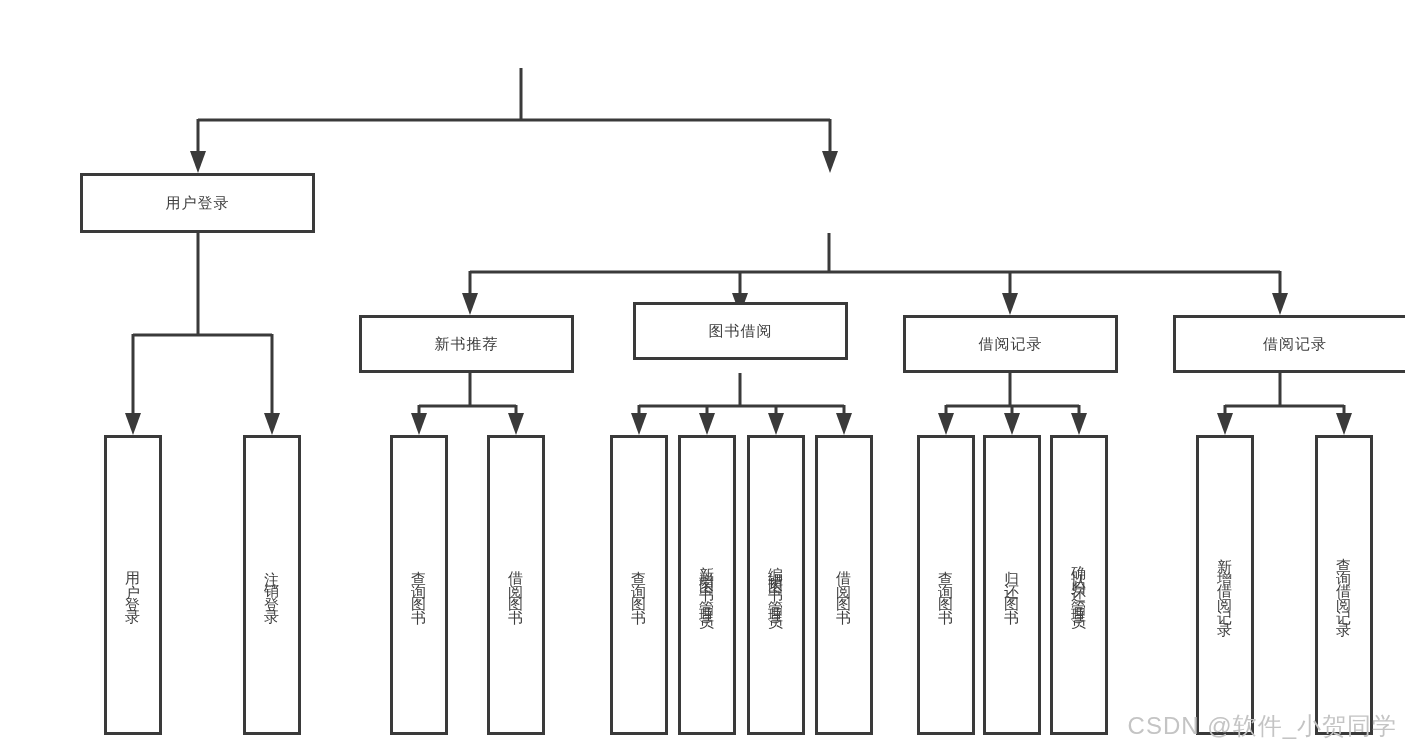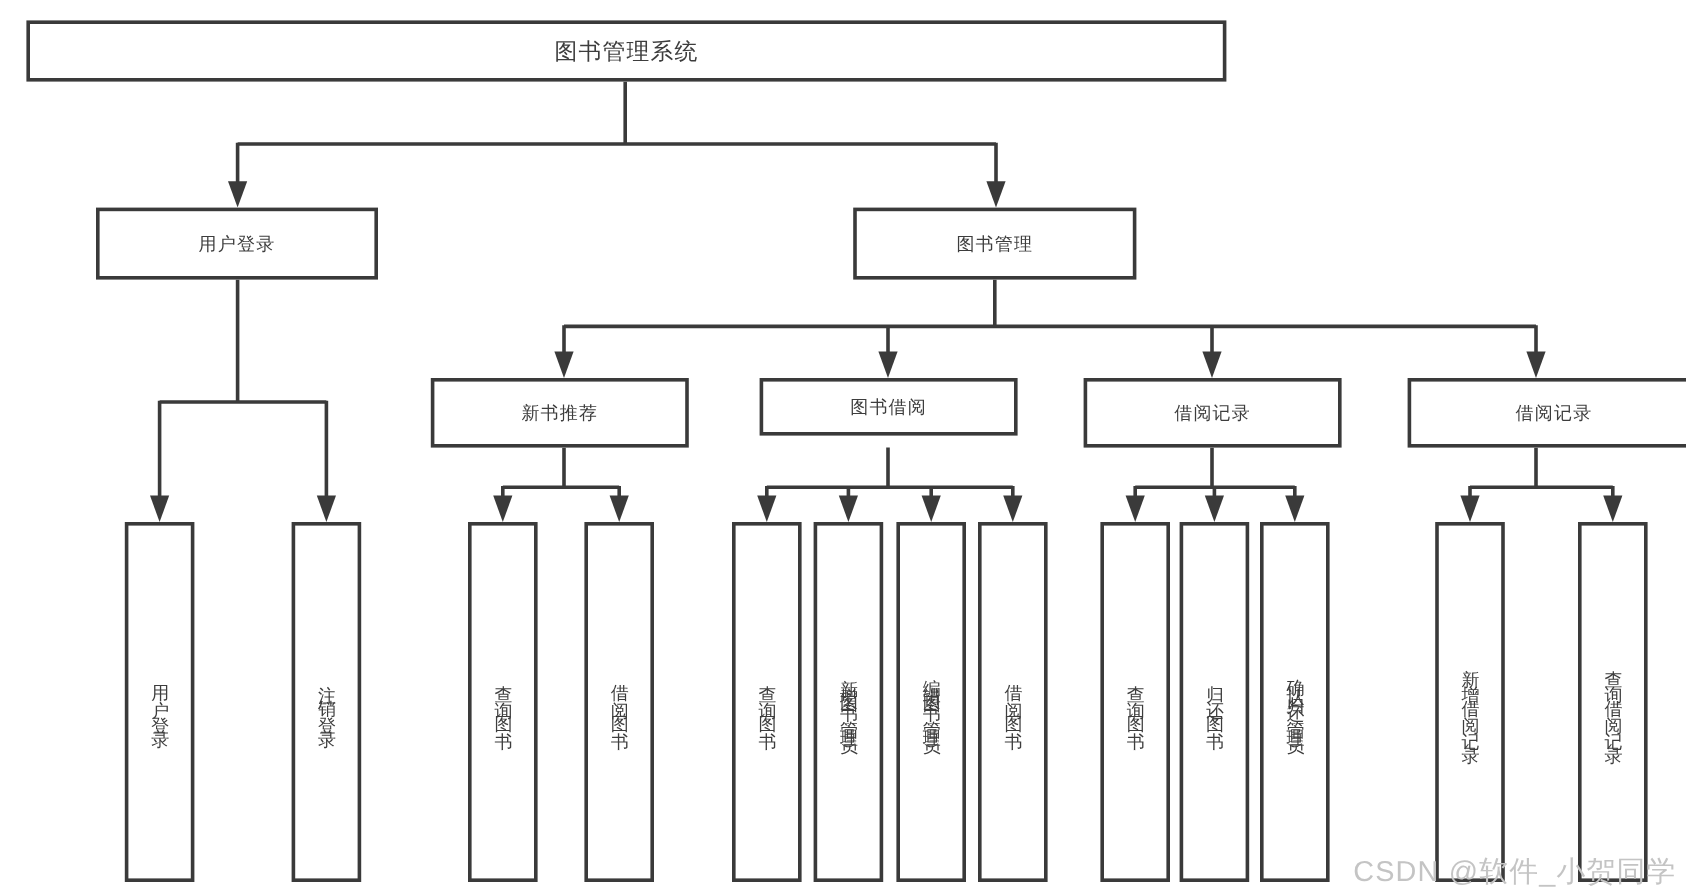--- a/index.html
+++ b/index.html
@@ -90,35 +90,29 @@
       <polygon points="768,413 784,413 776,435"></polygon>
       <polygon points="836,413 852,413 844,435"></polygon>
       <polygon points="938,413 954,413 946,435"></polygon>
       <polygon points="1004,413 1020,413 1012,435"></polygon>
       <polygon points="1071,413 1087,413 1079,435"></polygon>
       <polygon points="1217,413 1233,413 1225,435"></polygon>
       <polygon points="1336,413 1352,413 1344,435"></polygon>
     </g>
   </svg>
 
-  <div class="node root" style="left:22px;top:17px;width:1000px;height:51px;">
-    <span>图书管理系统</span>
-  </div>
 
   <div class="node" style="left:80px;top:173px;width:235px;height:60px;">
     <span>用户登录</span>
-  </div>
-  <div class="node" style="left:711px;top:173px;width:236px;height:60px;">
-    <span>图书管理</span>
   </div>
 
   <div class="node" style="left:359px;top:315px;width:215px;height:58px;">
     <span>新书推荐</span>
   </div>
-  <div class="node" style="left:633px;top:315px;width:215px;height:48px;">
+  <div class="node" style="left:633px;top:302px;width:215px;height:58px;">
     <span>图书借阅</span>
   </div>
   <div class="node" style="left:903px;top:315px;width:215px;height:58px;">
     <span>借阅记录</span>
   </div>
   <div class="node" style="left:1173px;top:315px;width:244px;height:58px;">
     <span>借阅记录</span>
   </div>
 
   <div class="node leaf" style="left:104px;top:435px;width:58px;height:300px;">

